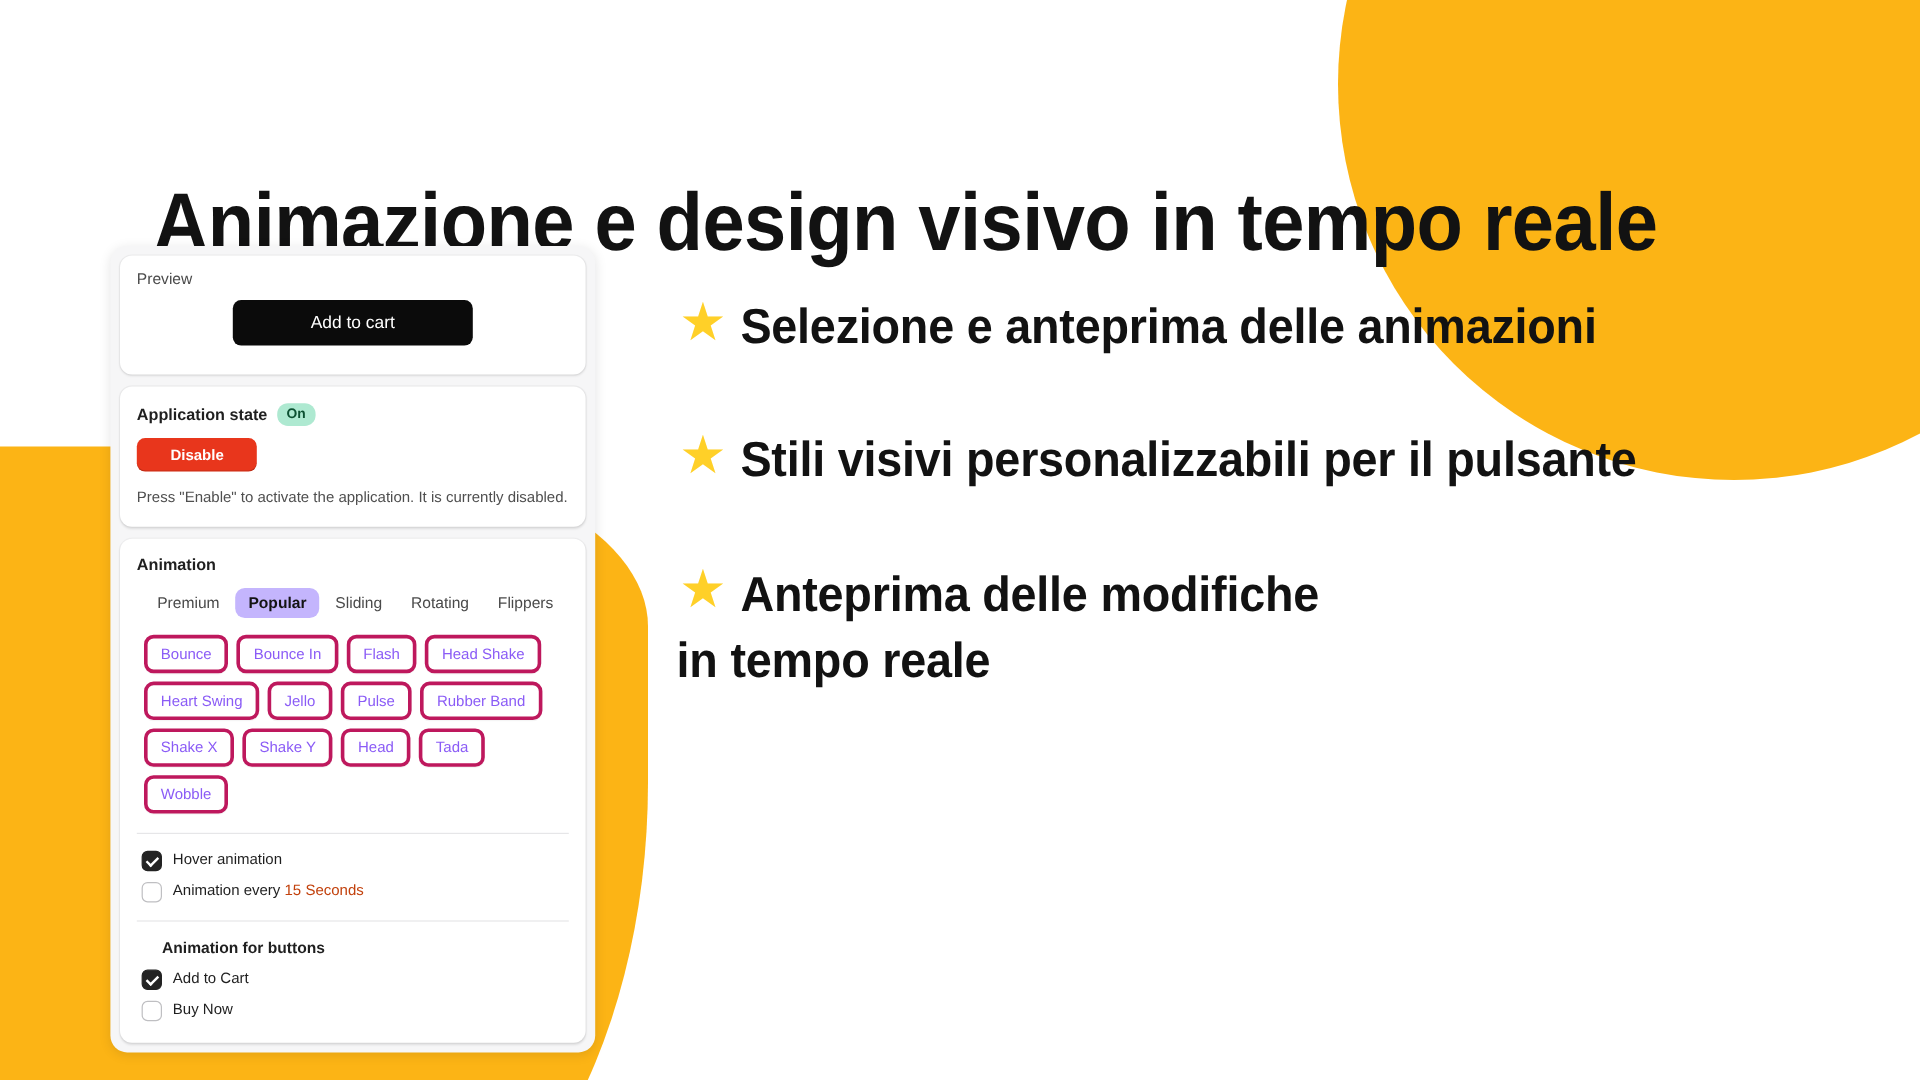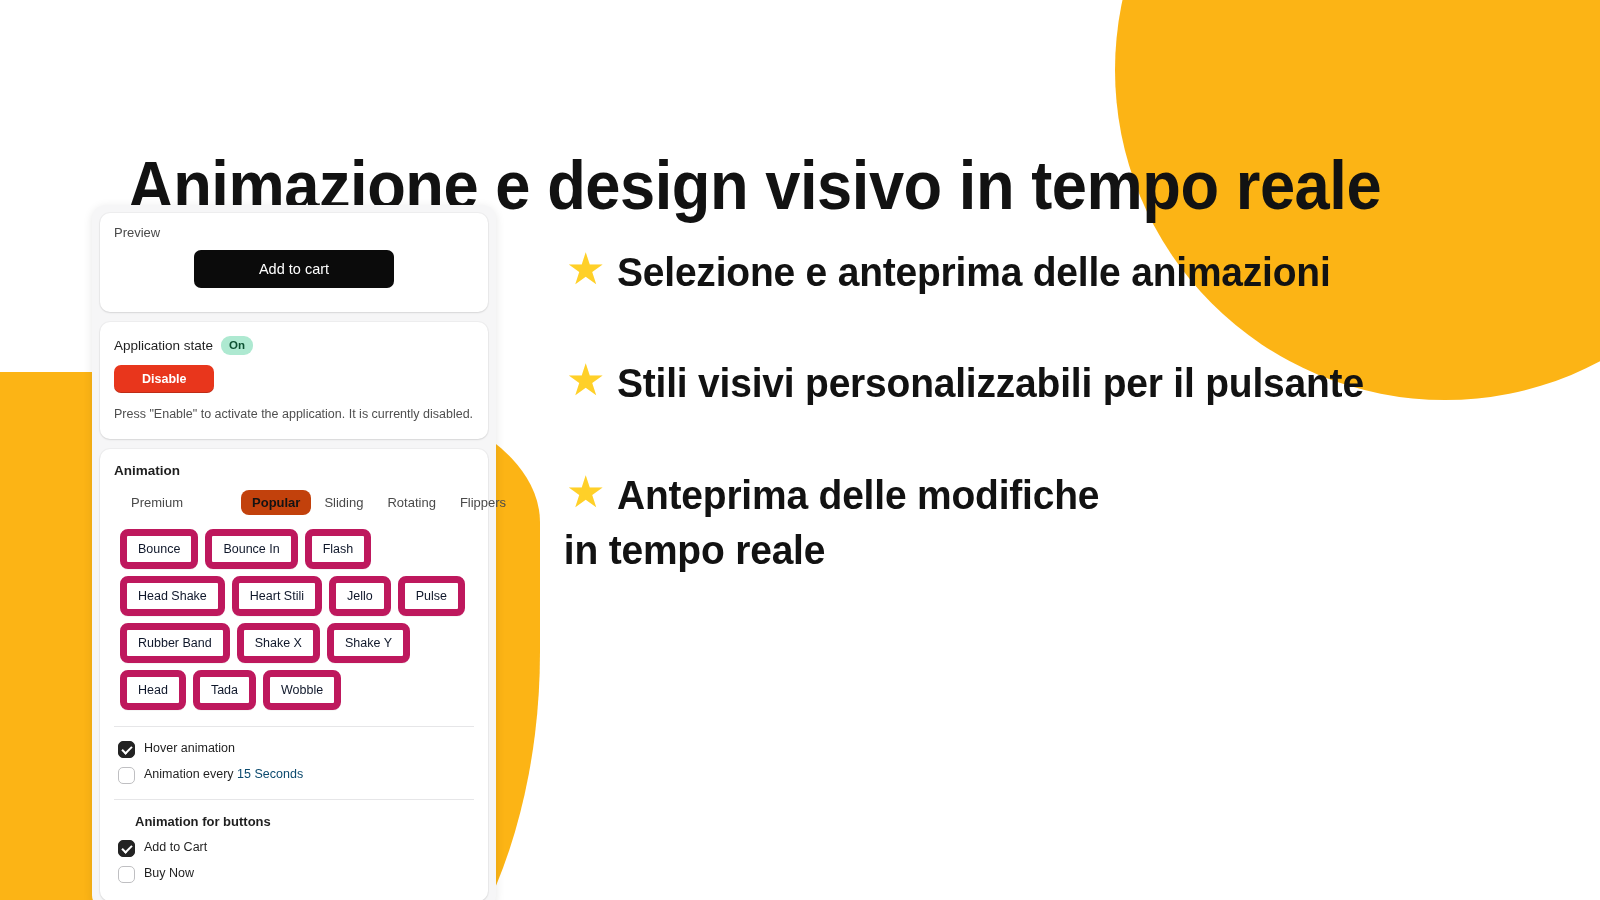--- a/index.html
+++ b/index.html
@@ -139,21 +139,21 @@
   
   #state-card { padding: 14px 14px 16px 14px; }
   .state-head {
     display: flex;
     align-items: center;
     gap: 8px;
     margin-bottom: 10px;
   }
   .state-title {
     font-size: 13.5px;
-    font-weight: 400;
+    font-weight: 700;
     color: #1f1f1f;
   }
   #state-badge {
     background: #AEE9D1;
     color: #0C5132;
     font-size: 11.5px;
     font-weight: 600;
     border-radius: 9px;
     padding: 2px 8px;
     line-height: 1.3;
@@ -194,37 +194,36 @@
   }
   .tab {
     font-size: 13px;
     color: #4a4a4a;
     padding: 5px 11px;
     border-radius: 8px;
     cursor: pointer;
     white-space: nowrap;
   }
   .tab.active {
-    background: #c2410c;
+    background: #c4b5fd;
     color: #131313;
     font-weight: 600;
-    margin-left: 45px;
   }
   #animation-chips {
     display: flex;
     flex-wrap: wrap;
     gap: 7px;
     padding-left: 6px;
     margin-bottom: 16px;
   }
   .chip {
     font-size: 12.5px;
-    color: #0f172a;
+    color: #8b5cf6;
     background: #ffffff;
-    border: 7px solid #be185d;
+    border: 3px solid #be185d;
     border-radius: 8px;
     padding: 6px 11px;
     cursor: pointer;
     white-space: nowrap;
     box-shadow: 0 1px 0 rgba(0,0,0,0.04);
   }
   .divider {
     height: 1px;
     background: #E6E6E8;
     margin: 0 0 14px 0;
@@ -259,21 +258,21 @@
     width: 4px;
     height: 8px;
     border: solid #ffffff;
     border-width: 0 2px 2px 0;
     transform: rotate(45deg);
   }
   .check-label {
     font-size: 12.5px;
     color: #1f1f1f;
   }
-  .check-label .muted { color: #0c4a6e; }
+  .check-label .muted { color: #c2410c; }
   .sub-title {
     font-size: 13px;
     font-weight: 700;
     color: #1f1f1f;
     margin: 0 0 11px 21px;
   }
   .spacer-divider {
     height: 1px;
     background: #E6E6E8;
     margin: 15px 0 14px 0;
@@ -331,21 +330,21 @@
         <div class="tab">Sliding</div>
         <div class="tab">Rotating</div>
         <div class="tab">Flippers</div>
       </div>
 
     <div id="animation-chips">
         <div class="chip">Bounce</div>
         <div class="chip">Bounce In</div>
         <div class="chip">Flash</div>
         <div class="chip">Head Shake</div>
-        <div class="chip">Heart Stili</div>
+        <div class="chip">Heart Swing</div>
         <div class="chip">Jello</div>
         <div class="chip">Pulse</div>
         <div class="chip">Rubber Band</div>
         <div class="chip">Shake X</div>
         <div class="chip">Shake Y</div>
         <div class="chip">Head</div>
         <div class="chip">Tada</div>
         <div class="chip">Wobble</div>
       </div>
 

